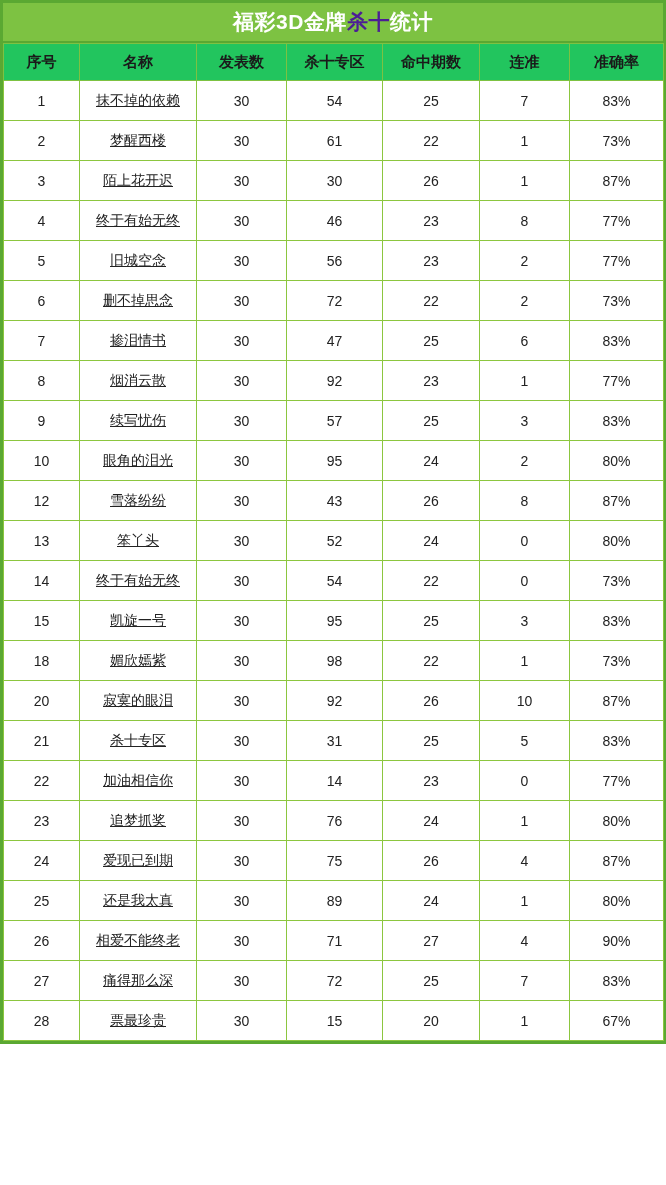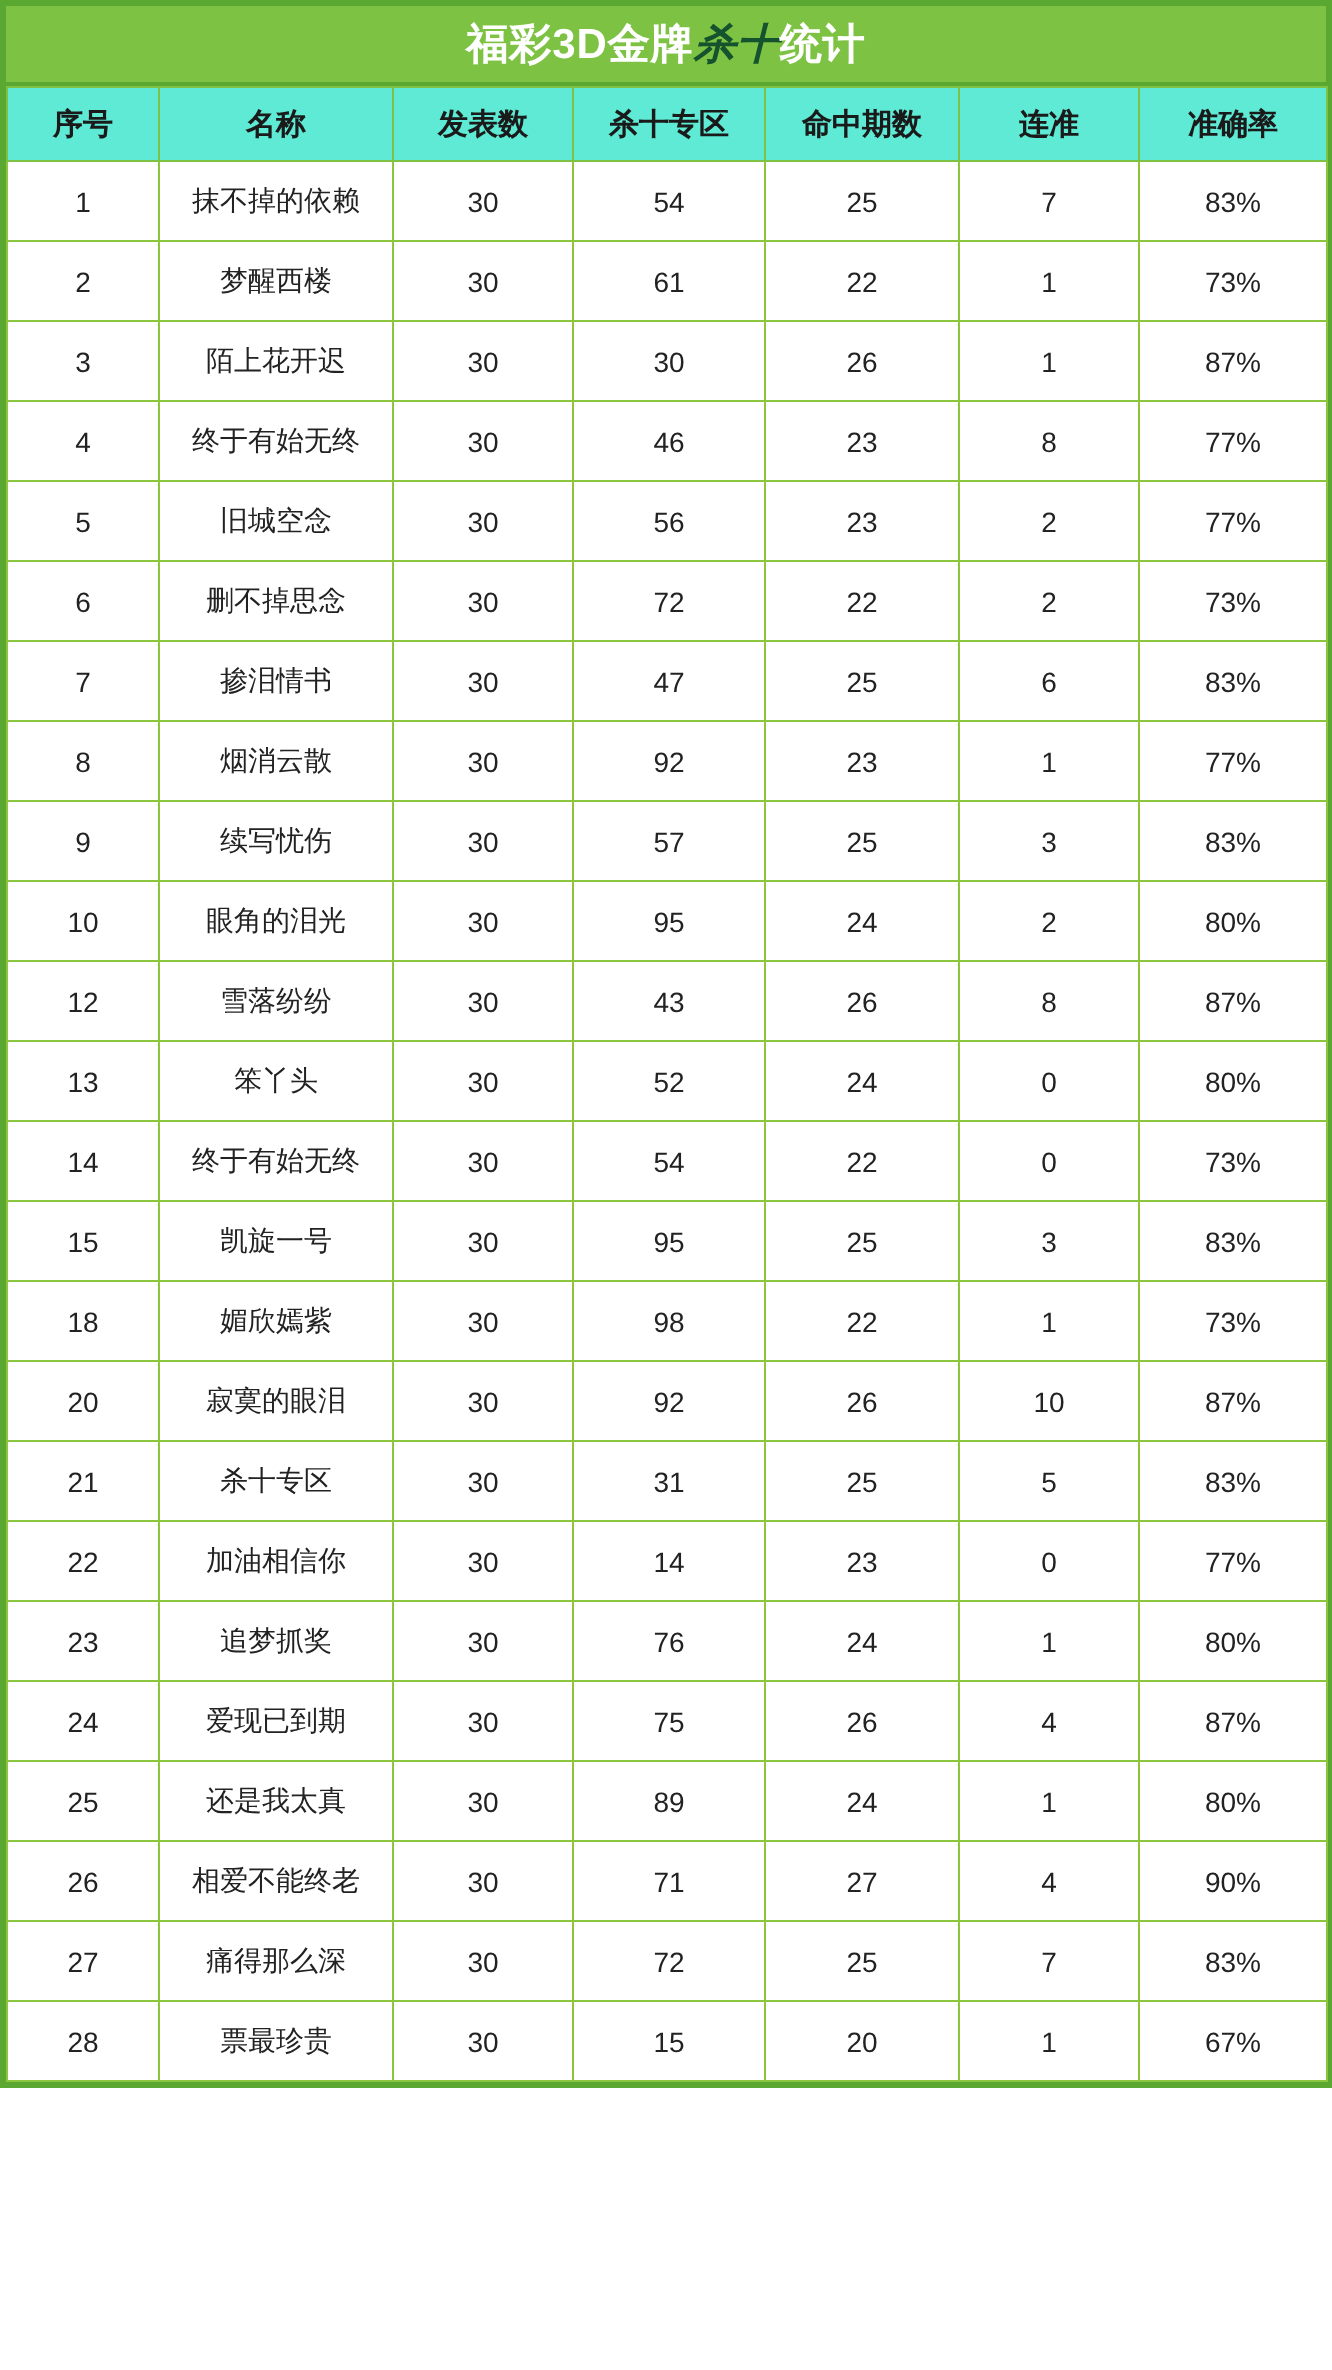--- a/index.html
+++ b/index.html
@@ -26,37 +26,36 @@
     border-bottom: 2px solid #5aa832;
   }
   .title-text {
     font-size: 21px;
     font-weight: bold;
     color: #ffffff;
     letter-spacing: 0.5px;
     white-space: nowrap;
   }
   .title-text .accent {
-    color: #14532d;
-    font-style: italic;
+    color: #4c1d95;
   }
   table {
     border-collapse: collapse;
     width: 100%;
     table-layout: fixed;
   }
   th, td {
     border: 1px solid #8cc63f;
     text-align: center;
     vertical-align: middle;
     font-size: 14px;
     color: #222222;
   }
   thead th {
-    background: #5eead4;
+    background: #22c55e;
     font-weight: bold;
     height: 34px;
     font-size: 15px;
     color: #1a1a1a;
     border-color: #7dc242;
   }
   tbody td {
     height: 37px;
   }
   col.c-idx   { width: 76px; }
@@ -64,20 +63,21 @@
   col.c-pub   { width: 90px; }
   col.c-zone  { width: 96px; }
   col.c-hit   { width: 97px; }
   col.c-strk  { width: 90px; }
   col.c-acc   { width: 94px; }
   td.name {
     font-size: 14px;
     line-height: 1.15;
     padding: 0 2px;
     word-break: break-all;
+    text-decoration: underline;
   }
 </style>
 </head>
 <body>
 
 <div class="sheet">
 
   <div class="title-bar">
     <div class="title-text">
       <span>福彩3D金牌</span><span class="accent">杀十</span><span>统计</span>

